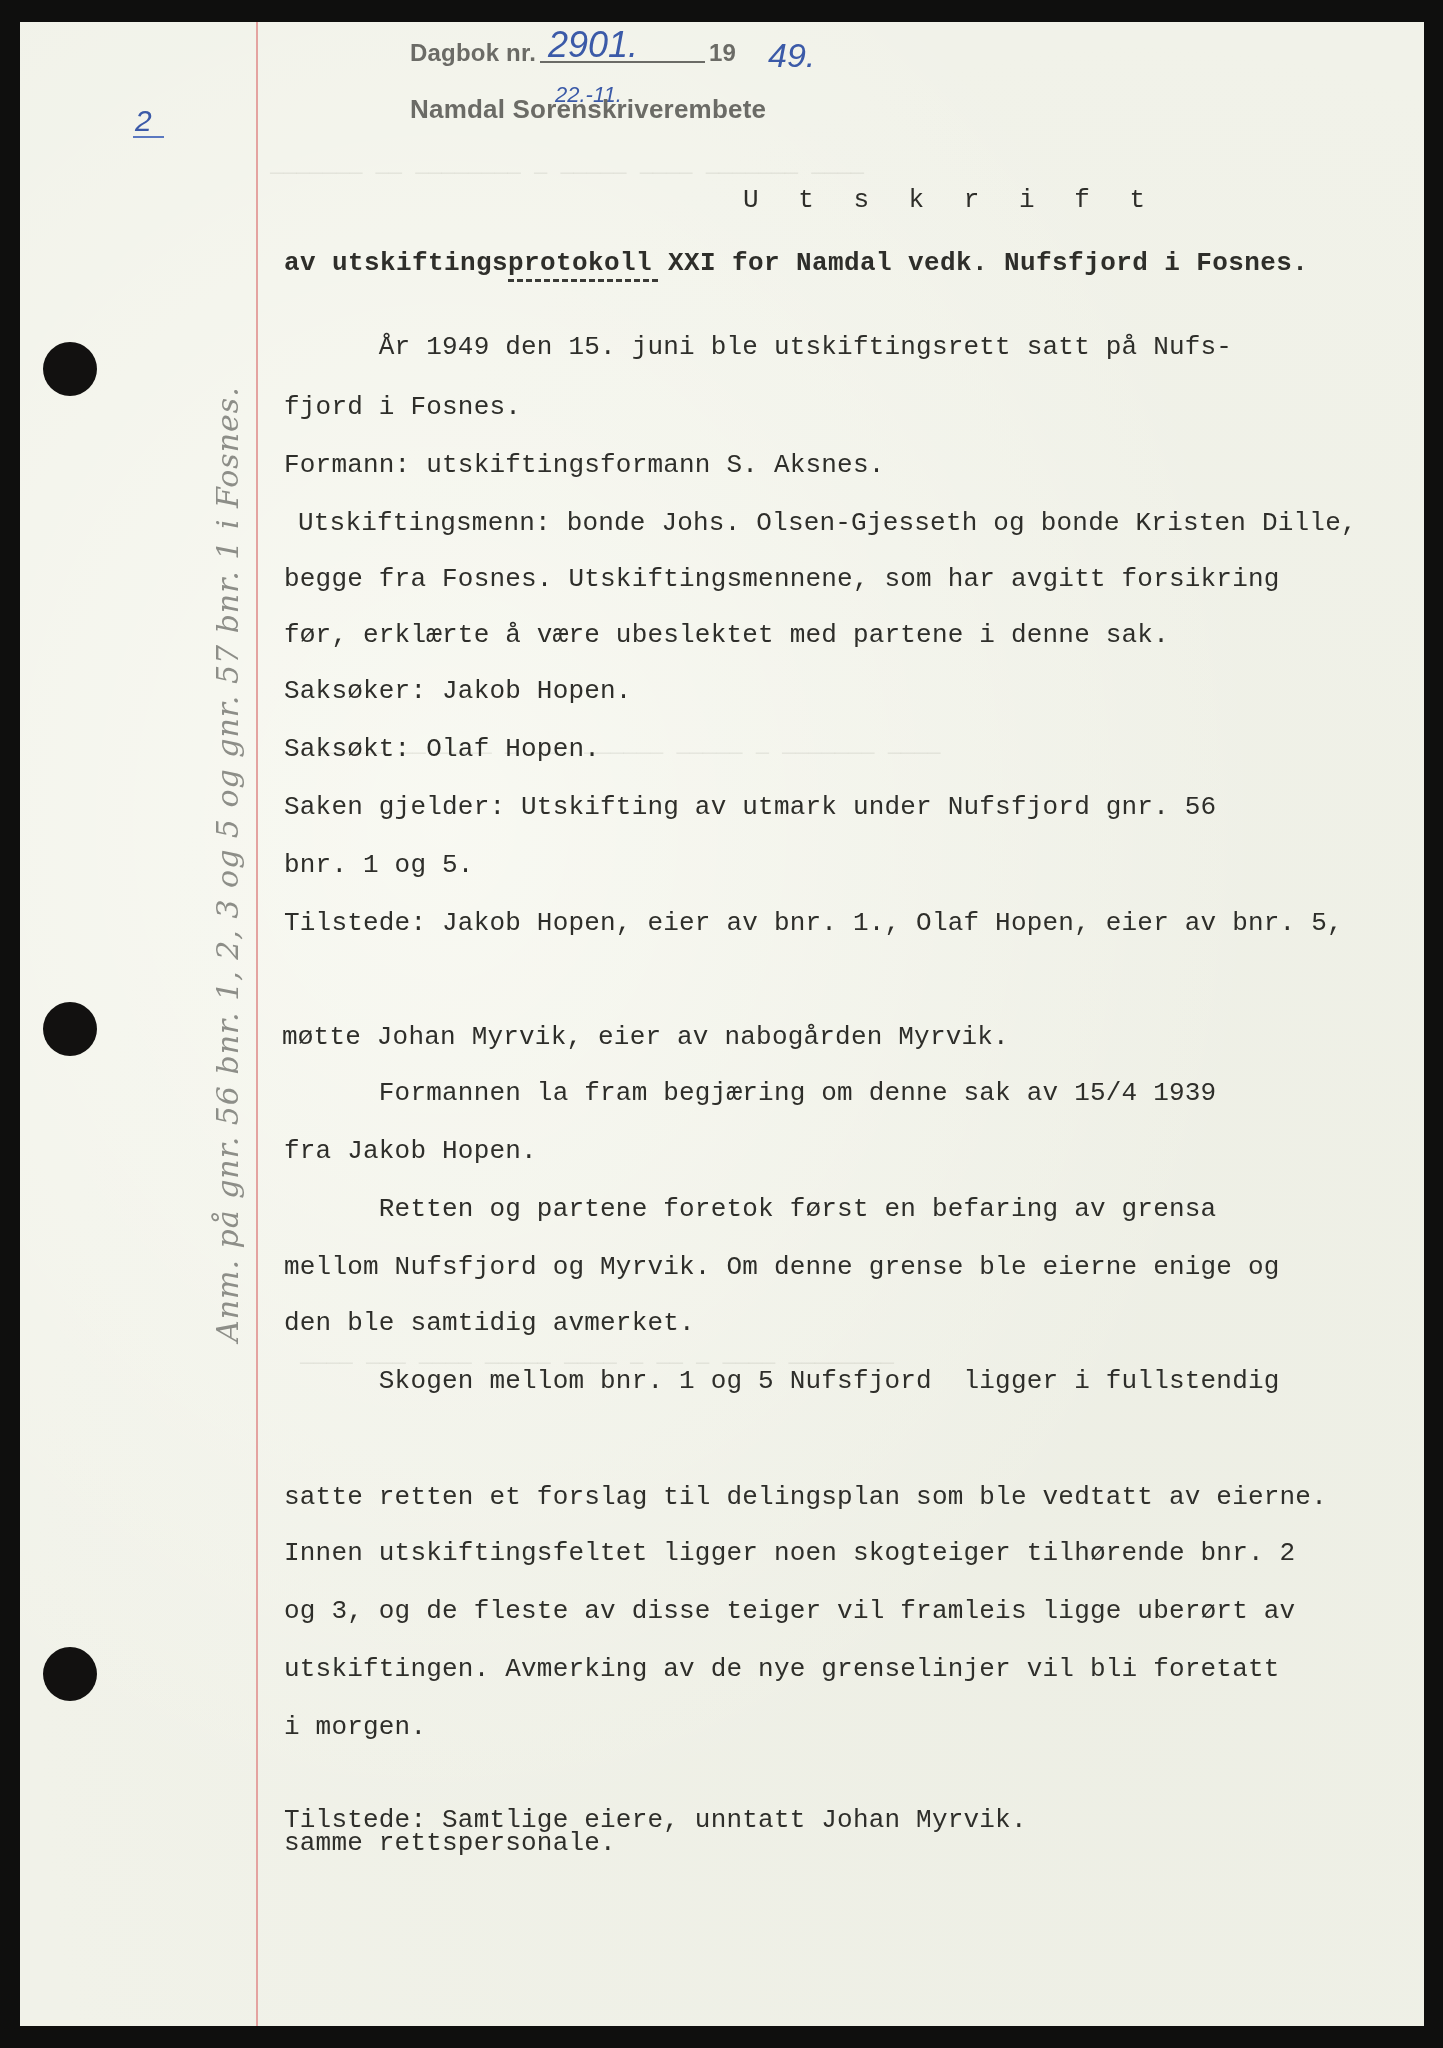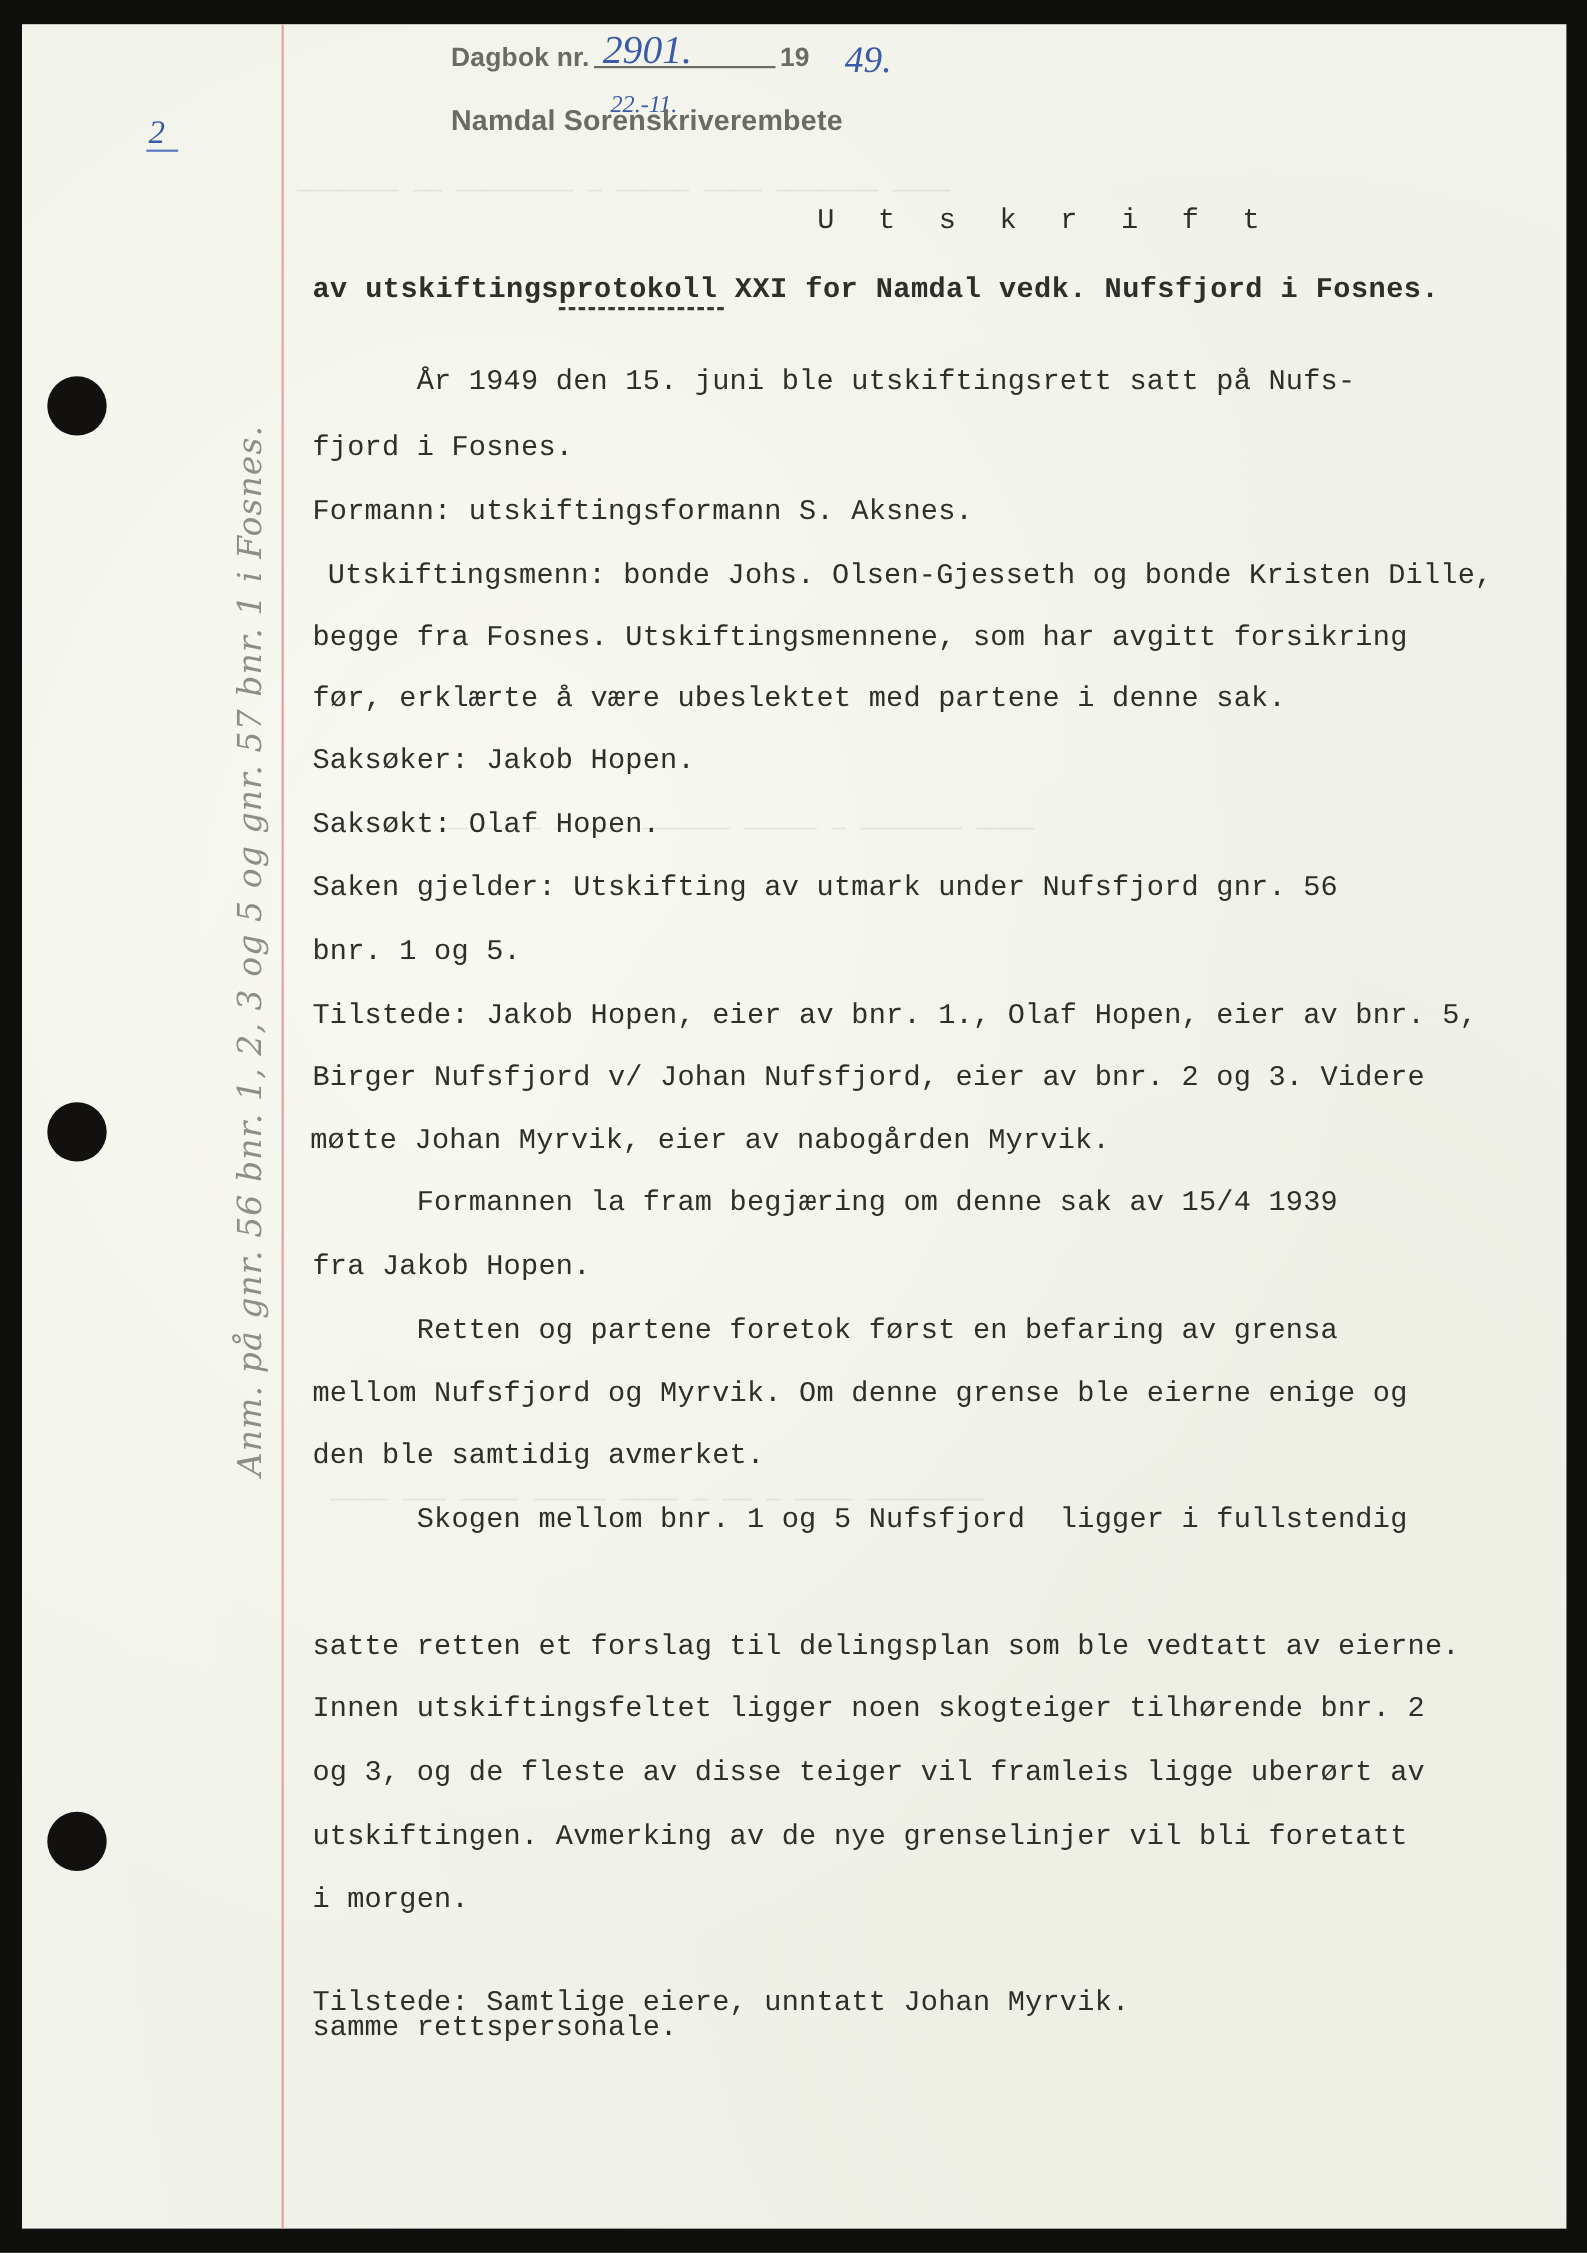--- a/index.html
+++ b/index.html
@@ -58,21 +58,21 @@
     }
     .stamp-underline {
       display: inline-block;
       width: 165px;
       border-bottom: 2px solid #6b6b66;
       margin: 0 4px;
       vertical-align: -2px;
     }
     .handwritten {
       position: absolute;
-      font-family: Liberation Serif, serif;
+      font-family: Liberation Sans, sans-serif;
       font-style: italic;
       color: #3b5aa8;
       text-align: center;
     }
     .hw-dagbok-number {
       left: 528px;
       top: 2px;
       font-size: 36px;
     }
     .hw-year-suffix {
@@ -168,21 +168,20 @@
   <div class="typed" style="left:264px; top:370px;">fjord i Fosnes.</div>
   <div class="typed" style="left:264px; top:428px;">Formann: utskiftingsformann S. Aksnes.</div>
   <div class="typed" style="left:264px; top:486px;margin-left:14px;">Utskiftingsmenn: bonde Johs. Olsen-Gjesseth og bonde Kristen Dille,</div>
   <div class="typed" style="left:264px; top:542px;">begge fra Fosnes. Utskiftingsmennene, som har avgitt forsikring</div>
   <div class="typed" style="left:264px; top:598px;">før, erklærte å være ubeslektet med partene i denne sak.</div>
   <div class="typed" style="left:264px; top:654px;">Saksøker: Jakob Hopen.</div>
   <div class="typed" style="left:264px; top:712px;">Saksøkt: Olaf Hopen.</div>
   <div class="typed" style="left:264px; top:770px;">Saken gjelder: Utskifting av utmark under Nufsfjord gnr. 56</div>
   <div class="typed" style="left:264px; top:828px;">bnr. 1 og 5.</div>
   <div class="typed" style="left:264px; top:886px;">Tilstede: Jakob Hopen, eier av bnr. 1., Olaf Hopen, eier av bnr. 5,</div>
-  <div class="typed" style="left:264px; top:942px;">Birger Nufsfjord v/ Johan Nufsfjord, eier av bnr. 2 og 3. Videre</div>
   <div class="typed" style="left:262px; top:1000px;">møtte Johan Myrvik, eier av nabogården Myrvik.</div>
   <div class="typed" style="left:264px; top:1056px;">      Formannen la fram begjæring om denne sak av 15/4 1939</div>
   <div class="typed" style="left:264px; top:1114px;">fra Jakob Hopen.</div>
   <div class="typed" style="left:264px; top:1172px;">      Retten og partene foretok først en befaring av grensa</div>
   <div class="typed" style="left:264px; top:1230px;">mellom Nufsfjord og Myrvik. Om denne grense ble eierne enige og</div>
   <div class="typed" style="left:264px; top:1286px;">den ble samtidig avmerket.</div>
   <div class="typed" style="left:264px; top:1344px;">      Skogen mellom bnr. 1 og 5 Nufsfjord  ligger i fullstendig</div>
   <div class="typed" style="left:264px; top:1460px;">satte retten et forslag til delingsplan som ble vedtatt av eierne.</div>
   <div class="typed" style="left:264px; top:1516px;">Innen utskiftingsfeltet ligger noen skogteiger tilhørende bnr. 2</div>
   <div class="typed" style="left:264px; top:1574px;">og 3, og de fleste av disse teiger vil framleis ligge uberørt av</div>

